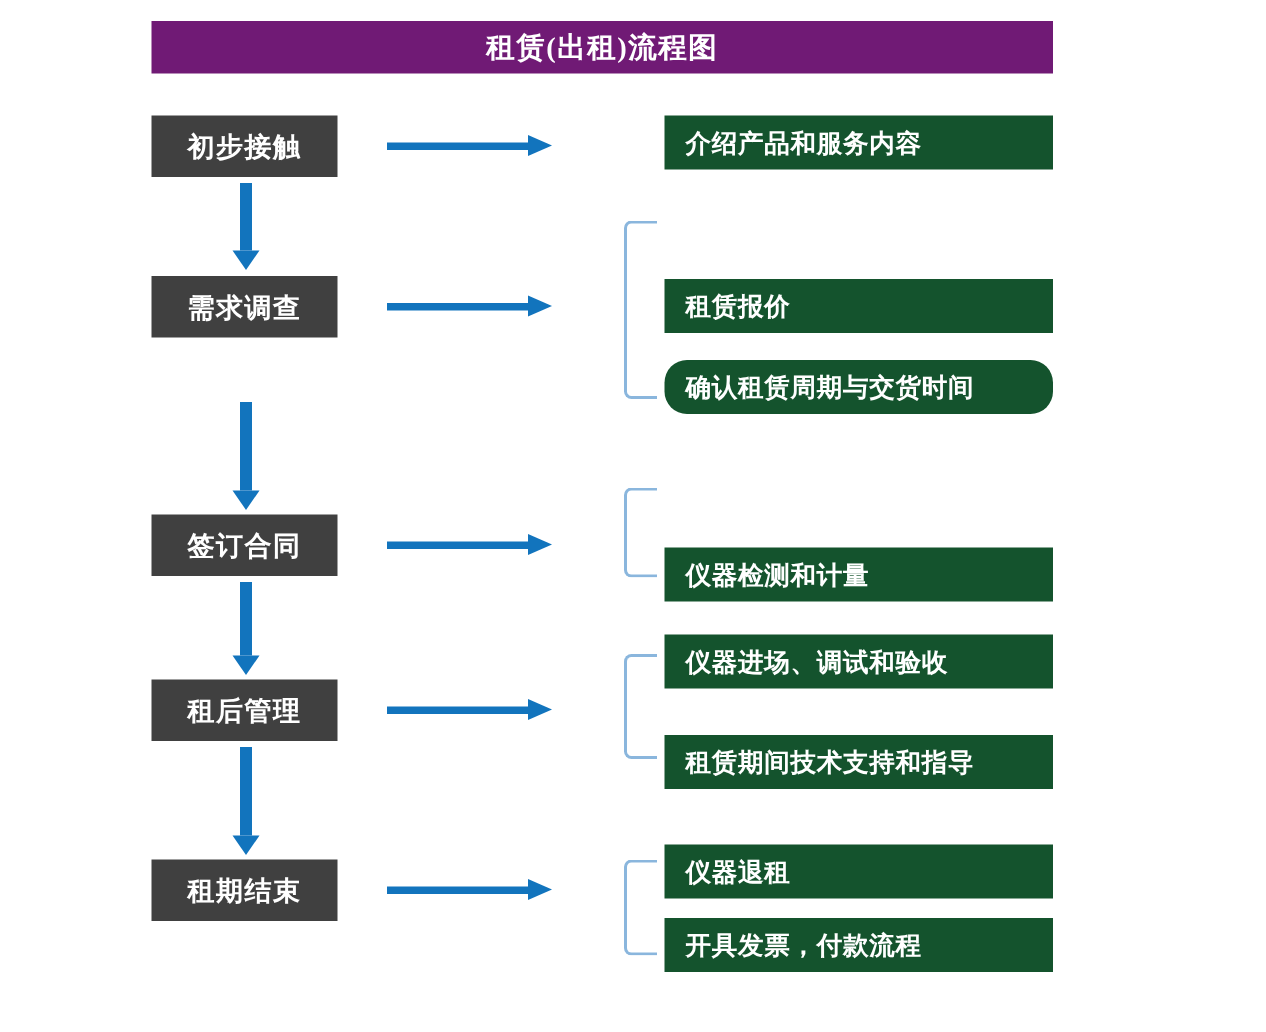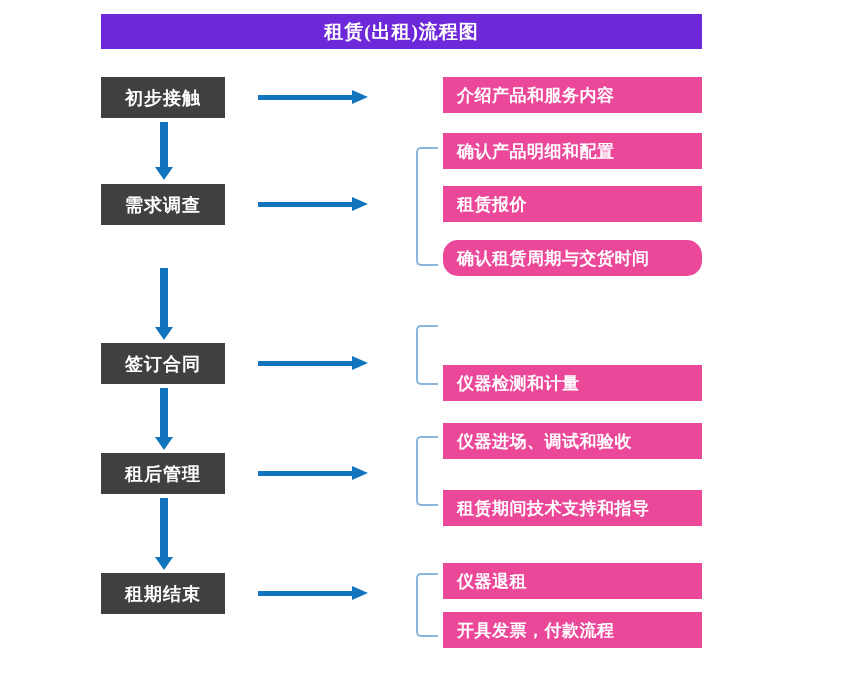--- a/index.html
+++ b/index.html
@@ -19,21 +19,21 @@
     height: 688px;
   }
 
   
   .title-bar {
     position: absolute;
     left: 101px;
     top: 14px;
     width: 601px;
     height: 35px;
-    background: #6d28d9;
+    background: #701a75;
     color: #ffffff;
     font-size: 19px;
     font-weight: bold;
     display: flex;
     align-items: center;
     justify-content: center;
     letter-spacing: 1px;
   }
 
   
@@ -51,21 +51,21 @@
     justify-content: center;
     letter-spacing: 1px;
   }
 
   
   .detail-box {
     position: absolute;
     left: 443px;
     width: 259px;
     height: 36px;
-    background: #ec4899;
+    background: #14532d;
     color: #ffffff;
     font-size: 17px;
     font-weight: bold;
     display: flex;
     align-items: center;
     padding-left: 14px;
     box-sizing: border-box;
     letter-spacing: 0.5px;
   }
 
@@ -181,21 +181,20 @@
     <div class="shaft"></div>
     <div class="head"></div>
   </div>
 
   <div class="bracket" style="top:147px; height:119px;"></div>
   <div class="bracket" style="top:325px; height:60px;"></div>
   <div class="bracket" style="top:436px; height:70px;"></div>
   <div class="bracket" style="top:573px; height:64px;"></div>
 
   <div class="detail-box" style="top:77px;">介绍产品和服务内容</div>
-  <div class="detail-box" style="top:133px;">确认产品明细和配置</div>
   <div class="detail-box" style="top:186px;">租赁报价</div>
   <div class="detail-box" style="top:240px;border-radius:15px;">确认租赁周期与交货时间</div>
   <div class="detail-box" style="top:423px;">仪器进场、调试和验收</div>
   <div class="detail-box" style="top:365px;">仪器检测和计量</div>
   <div class="detail-box" style="top:490px;">租赁期间技术支持和指导</div>
   <div class="detail-box" style="top:563px;">仪器退租</div>
   <div class="detail-box" style="top:612px;">开具发票，付款流程</div>
 
 </div>
 

